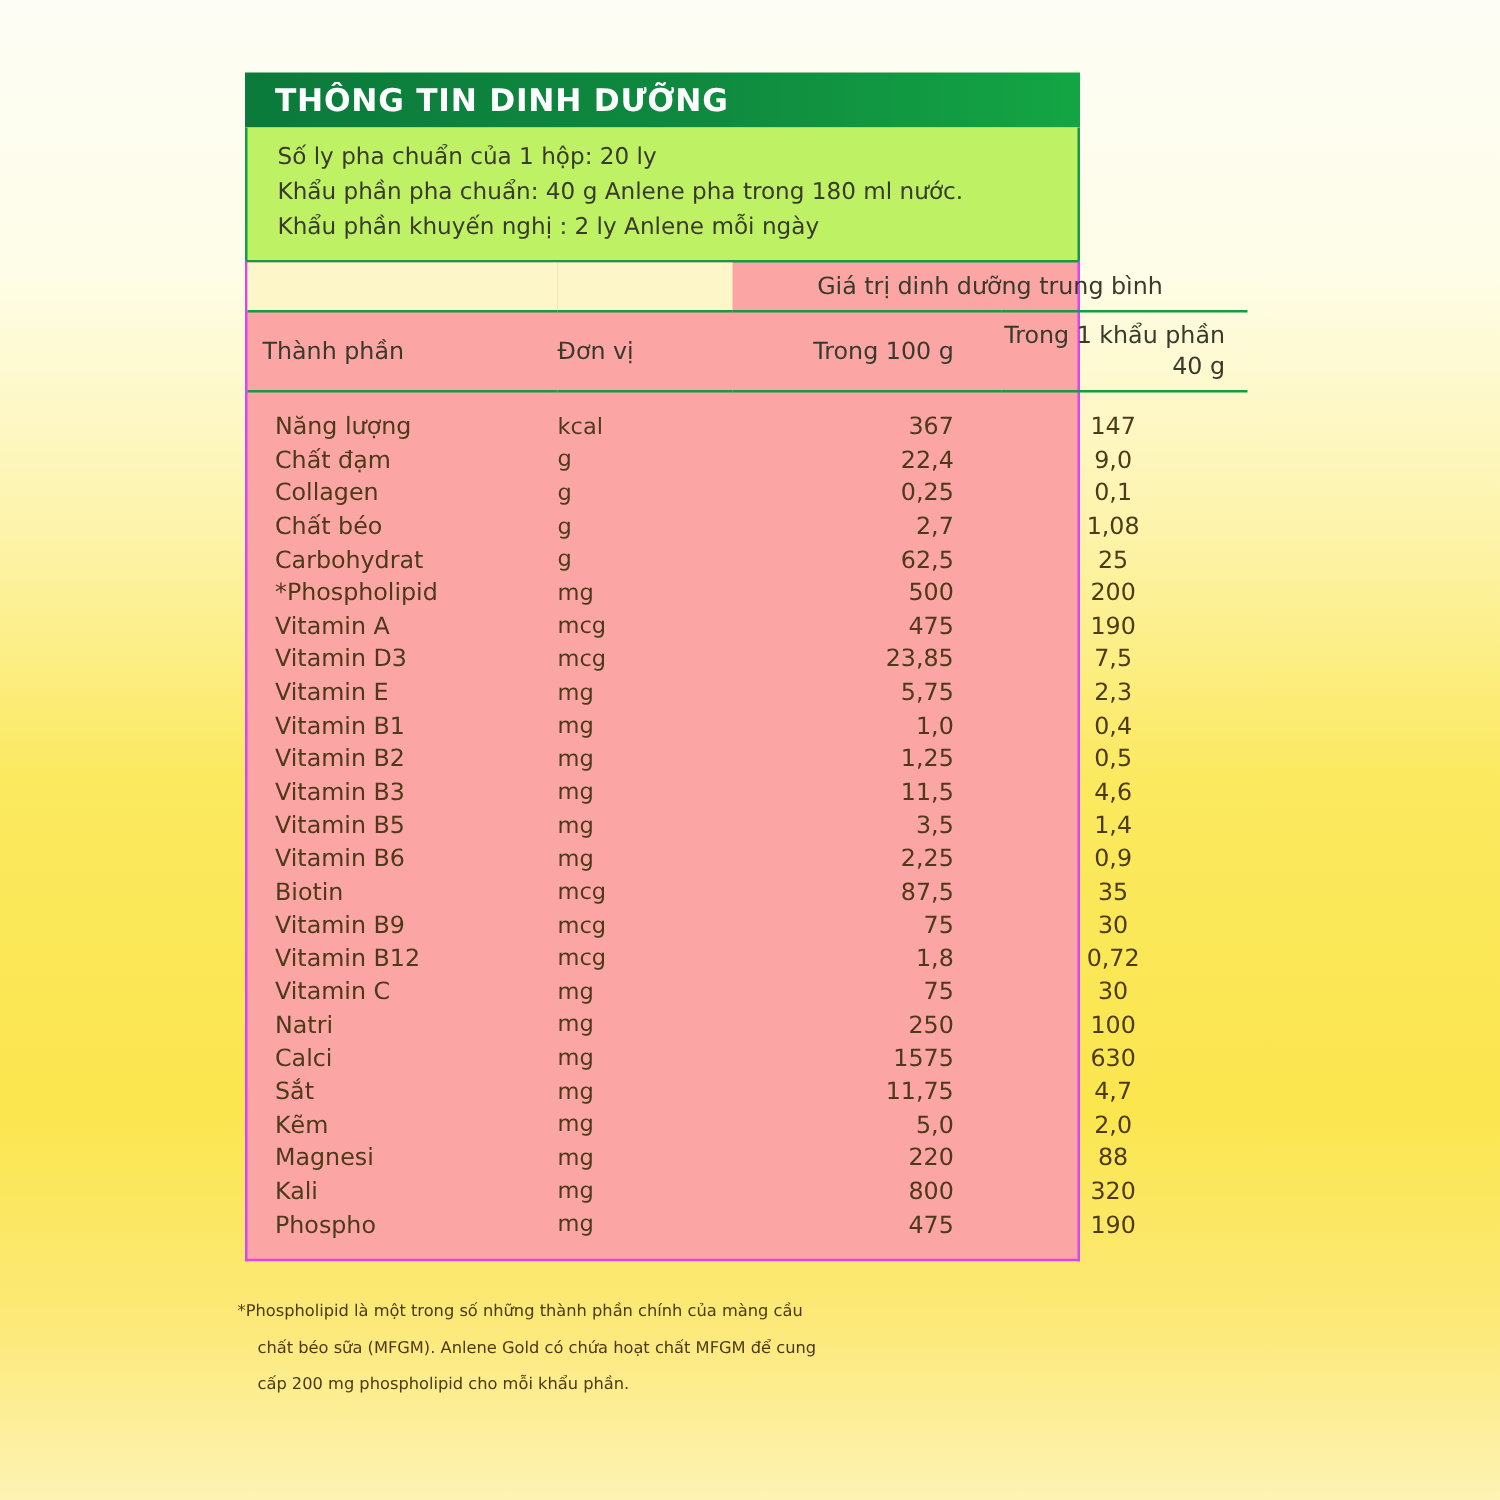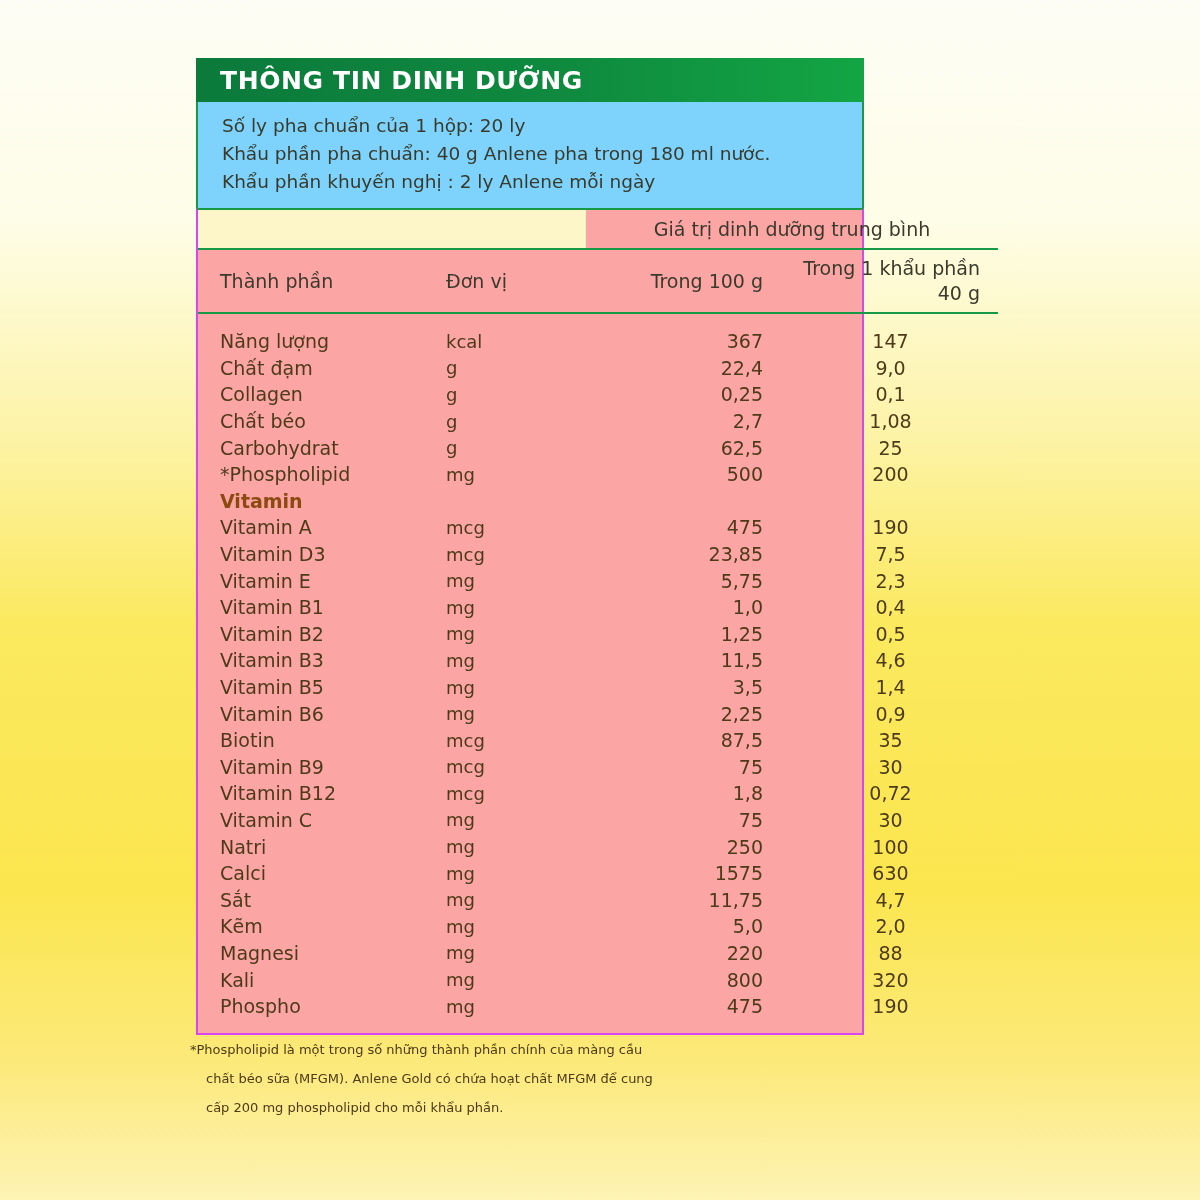--- a/index.html
+++ b/index.html
@@ -33,21 +33,21 @@
   }
   .header-title {
     color: #ffffff;
     font-size: 25px;
     font-weight: bold;
     letter-spacing: 0.6px;
   }
 
   
   .intro {
-    background: #7dd3fc;
+    background: #bef264;
     border-left: 2px solid #169a45;
     border-right: 2px solid #169a45;
     padding: 10px 24px 12px 24px;
     box-sizing: border-box;
   }
   .intro-line {
     color: #3a3a2c;
     font-size: 18.5px;
     line-height: 28px;
     white-space: nowrap;
@@ -86,21 +86,21 @@
   }
   .spacer-cell { background: #fdf6c9; }
 
   .sub-head-row td {
     border-bottom: 2px solid #169a45;
     height: 62px;
     vertical-align: middle;
     font-size: 19px;
     color: #3a3a2c;
   }
-  .sub-head-row td.c-name { padding-left: 22px; text-align: left; }
+  .sub-head-row td.c-name { padding-left: 12px; text-align: left; }
   .sub-head-row td.c-unit { text-align: left; }
   .sub-head-row td.c-100  { text-align: right; padding-right: 38px; }
   .sub-head-row td.c-serv { text-align: right; padding-right: 18px; line-height: 25px; margin-left: 16px; }
 
   .body-pad { height: 14px; }
 
   tr.data-row td {
     height: 26.6px;
     font-size: 19px;
     color: #4c3a18;
@@ -199,26 +199,20 @@
             <td class="c-unit">g</td>
             <td class="c-100">62,5</td>
             <td class="c-serv">25</td>
           </tr>
           <tr class="data-row">
             <td class="c-name">*Phospholipid</td>
             <td class="c-unit">mg</td>
             <td class="c-100">500</td>
             <td class="c-serv">200</td>
           </tr>
-          <tr class="data-row section-row">
-            <td class="c-name">Vitamin</td>
-            <td class="c-unit"></td>
-            <td class="c-100"></td>
-            <td class="c-serv"></td>
-          </tr>
           <tr class="data-row">
             <td class="c-name">Vitamin A</td>
             <td class="c-unit">mcg</td>
             <td class="c-100">475</td>
             <td class="c-serv">190</td>
           </tr>
           <tr class="data-row">
             <td class="c-name">Vitamin D3</td>
             <td class="c-unit">mcg</td>
             <td class="c-100">23,85</td>

